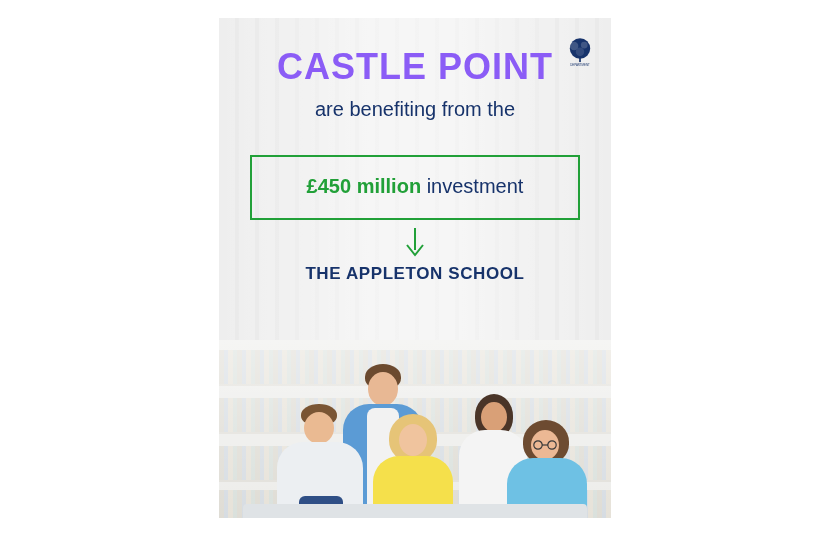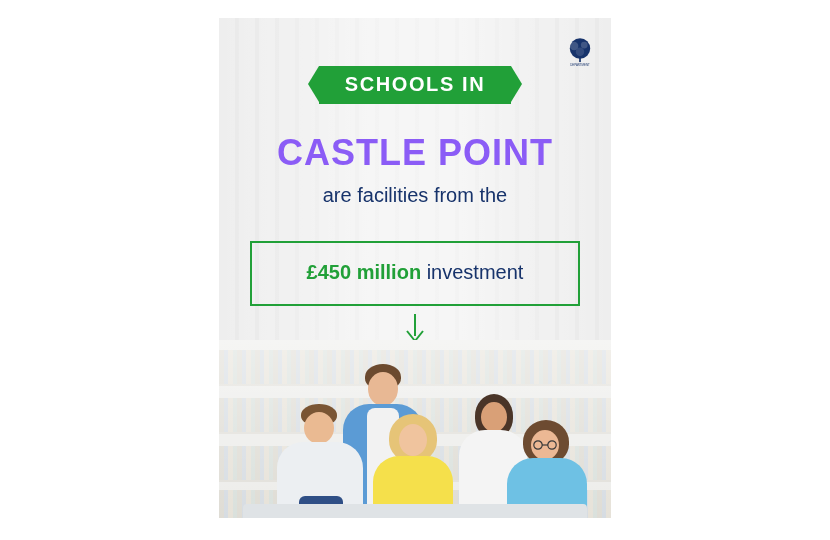--- a/index.html
+++ b/index.html
@@ -216,27 +216,24 @@
         <circle cx="13" cy="14" r="5" fill="#ffffff" opacity=".18"></circle>
         <circle cx="25" cy="13" r="4" fill="#ffffff" opacity=".18"></circle>
         <circle cx="20" cy="21" r="5" fill="#ffffff" opacity=".12"></circle>
         <rect x="19" y="27" width="2" height="6" fill="#17336b"></rect>
         <text x="20" y="38" font-size="3.4" fill="#17336b" text-anchor="middle" font-family="Liberation Sans, sans-serif">DEPARTMENT</text>
       </svg>
     </div>
 
     <div class="content">
 
-      <div class="ribbon-wrap">
-        <div class="ribbon">SCHOOLS IN</div>
-      </div>
 
       <div class="constituency">CASTLE POINT</div>
 
-      <div class="benefit-line">are facilities from the</div>
+      <div class="benefit-line">are benefiting from the</div>
 
       <div class="invest-box">
         <div class="invest-line-1">
           <span class="amount">£450 million</span><span> investment</span>
         </div>
       </div>
 
       <svg class="arrow" viewBox="0 0 26 30" aria-hidden="true">
         <line x1="13" y1="0" x2="13" y2="22" stroke="#21a038" stroke-width="2"></line>
         <polyline points="5,17 13,27 21,17" fill="none" stroke="#21a038" stroke-width="2"></polyline>

